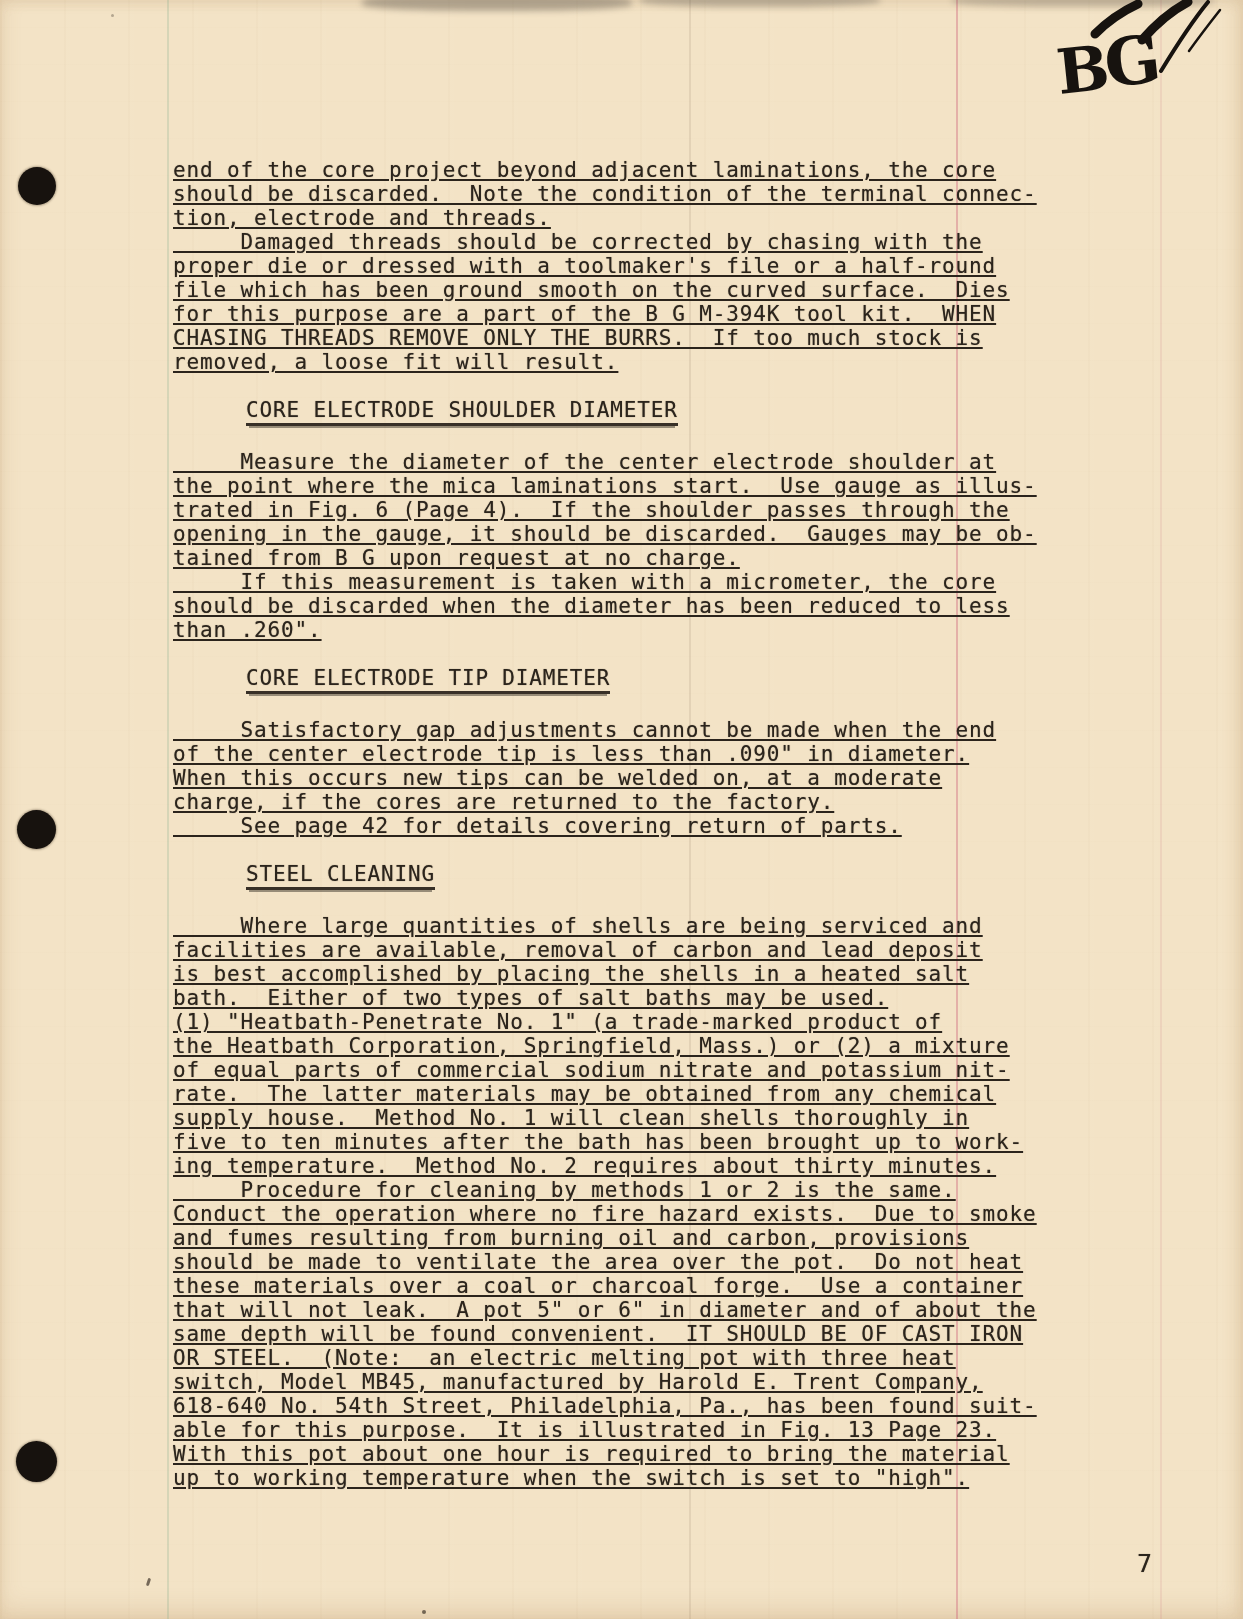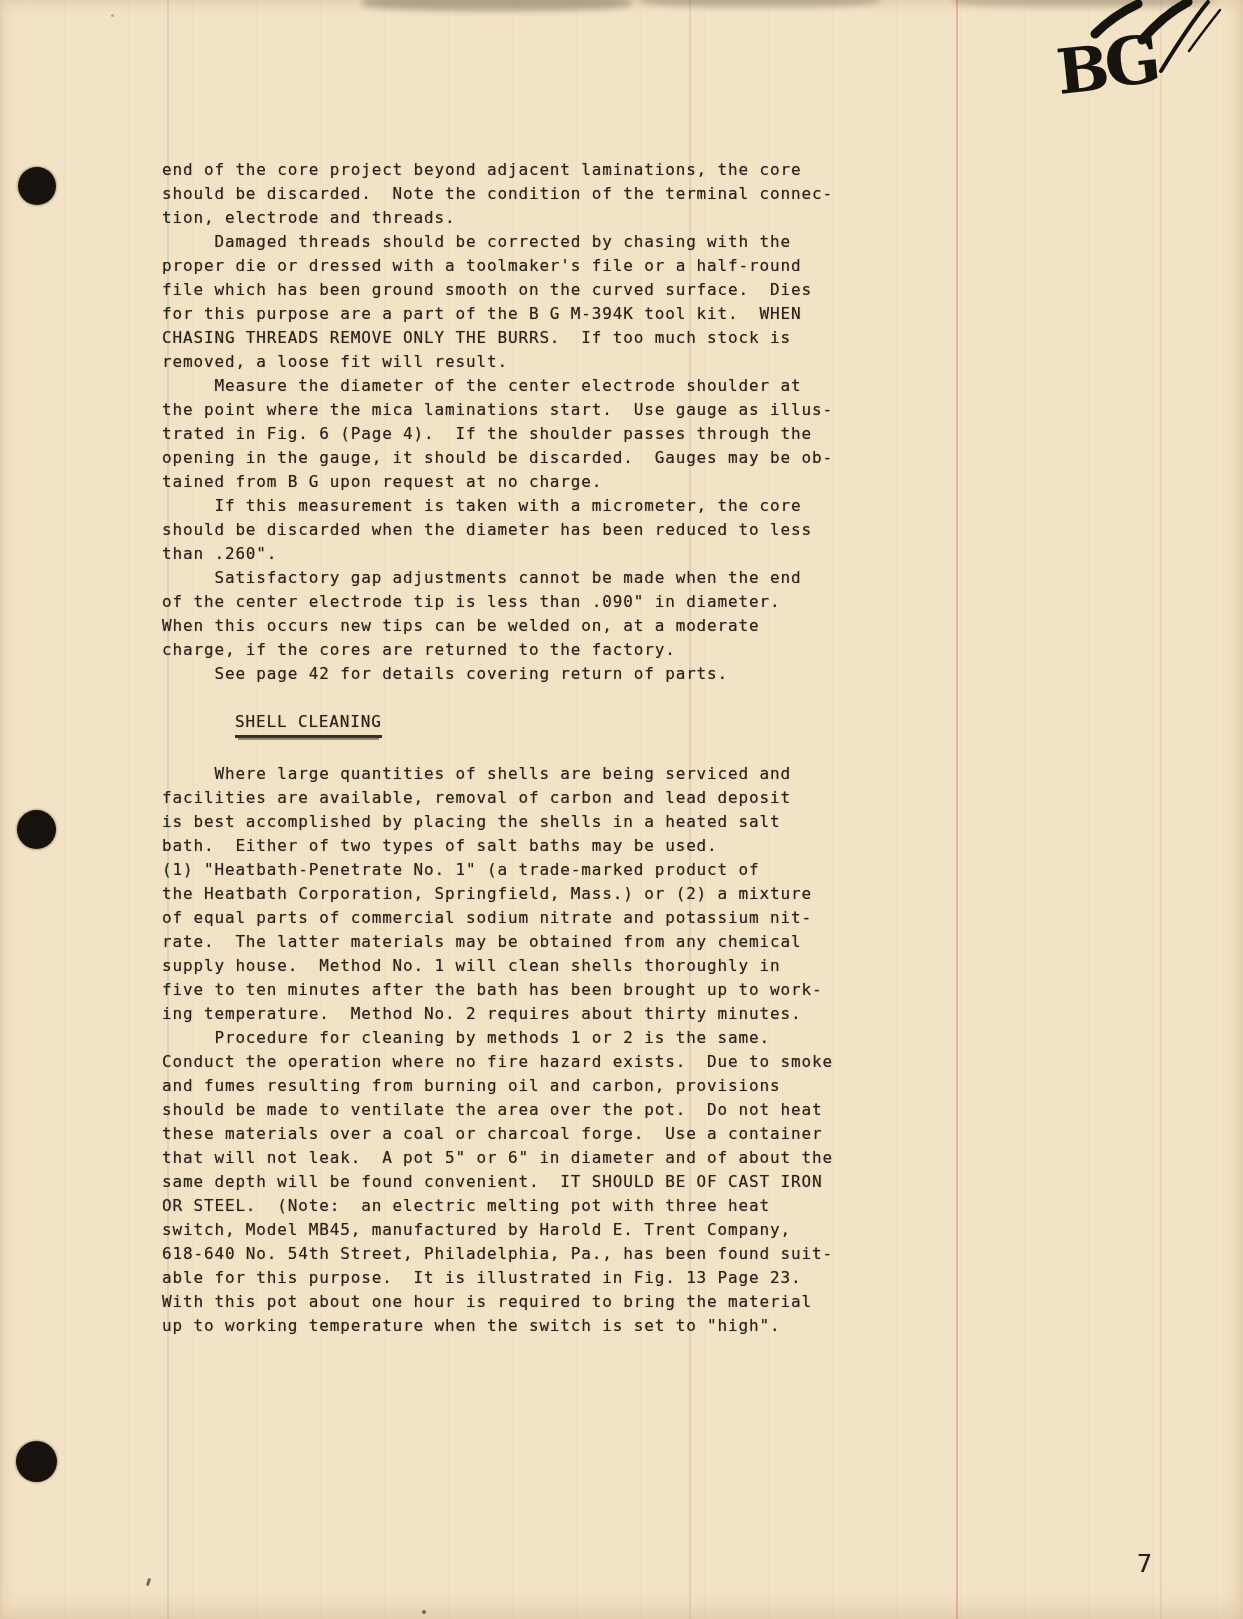--- a/index.html
+++ b/index.html
@@ -59,29 +59,30 @@
   }
   .logo svg { display: block; }
   .logo text {
     font-family: "DejaVu Serif", "Liberation Serif", serif;
     font-weight: bold;
     fill: #17130f;
   }
   
   .doc-body {
     position: absolute;
-    left: 162px;
+    left: 173px;
     top: 158px;
     width: 965px;
-    font-size: 16px;
+    font-size: 21px;
     line-height: 24px;
     letter-spacing: 0.85px;
     color: #2b241c;
     text-shadow: 0 0 1px rgba(43,36,28,0.55);
     white-space: pre;
+    text-decoration: underline;
   }
   .paragraph { margin: 0; }
   .heading {
     margin: 24px 0;
     padding-left: 73px;
   }
   .heading-text {
     display: inline-block;
     padding-bottom: 1px;
     border-bottom: 3px solid rgba(40,33,25,0.92);
@@ -138,32 +139,32 @@
   <div class="hole hole-bottom"></div>
 
   <div class="doc-body" id="doc-body"><div class="paragraph">end of the core project beyond adjacent laminations, the core
 should be discarded.  Note the condition of the terminal connec-
 tion, electrode and threads.
      Damaged threads should be corrected by chasing with the
 proper die or dressed with a toolmaker's file or a half-round
 file which has been ground smooth on the curved surface.  Dies
 for this purpose are a part of the B G M-394K tool kit.  WHEN
 CHASING THREADS REMOVE ONLY THE BURRS.  If too much stock is
-removed, a loose fit will result.</div><div class="paragraph">     Measure the diameter of the center electrode shoulder at
+removed, a loose fit will result.</div><div class="heading"><span class="heading-text">CORE ELECTRODE SHOULDER DIAMETER</span></div><div class="paragraph">     Measure the diameter of the center electrode shoulder at
 the point where the mica laminations start.  Use gauge as illus-
 trated in Fig. 6 (Page 4).  If the shoulder passes through the
 opening in the gauge, it should be discarded.  Gauges may be ob-
 tained from B G upon request at no charge.
      If this measurement is taken with a micrometer, the core
 should be discarded when the diameter has been reduced to less
-than .260".</div><div class="paragraph">     Satisfactory gap adjustments cannot be made when the end
+than .260".</div><div class="heading"><span class="heading-text">CORE ELECTRODE TIP DIAMETER</span></div><div class="paragraph">     Satisfactory gap adjustments cannot be made when the end
 of the center electrode tip is less than .090" in diameter.
 When this occurs new tips can be welded on, at a moderate
 charge, if the cores are returned to the factory.
-     See page 42 for details covering return of parts.</div><div class="heading"><span class="heading-text">SHELL CLEANING</span></div><div class="paragraph">     Where large quantities of shells are being serviced and
+     See page 42 for details covering return of parts.</div><div class="heading"><span class="heading-text">STEEL CLEANING</span></div><div class="paragraph">     Where large quantities of shells are being serviced and
 facilities are available, removal of carbon and lead deposit
 is best accomplished by placing the shells in a heated salt
 bath.  Either of two types of salt baths may be used.
 (1) "Heatbath-Penetrate No. 1" (a trade-marked product of
 the Heatbath Corporation, Springfield, Mass.) or (2) a mixture
 of equal parts of commercial sodium nitrate and potassium nit-
 rate.  The latter materials may be obtained from any chemical
 supply house.  Method No. 1 will clean shells thoroughly in
 five to ten minutes after the bath has been brought up to work-
 ing temperature.  Method No. 2 requires about thirty minutes.

